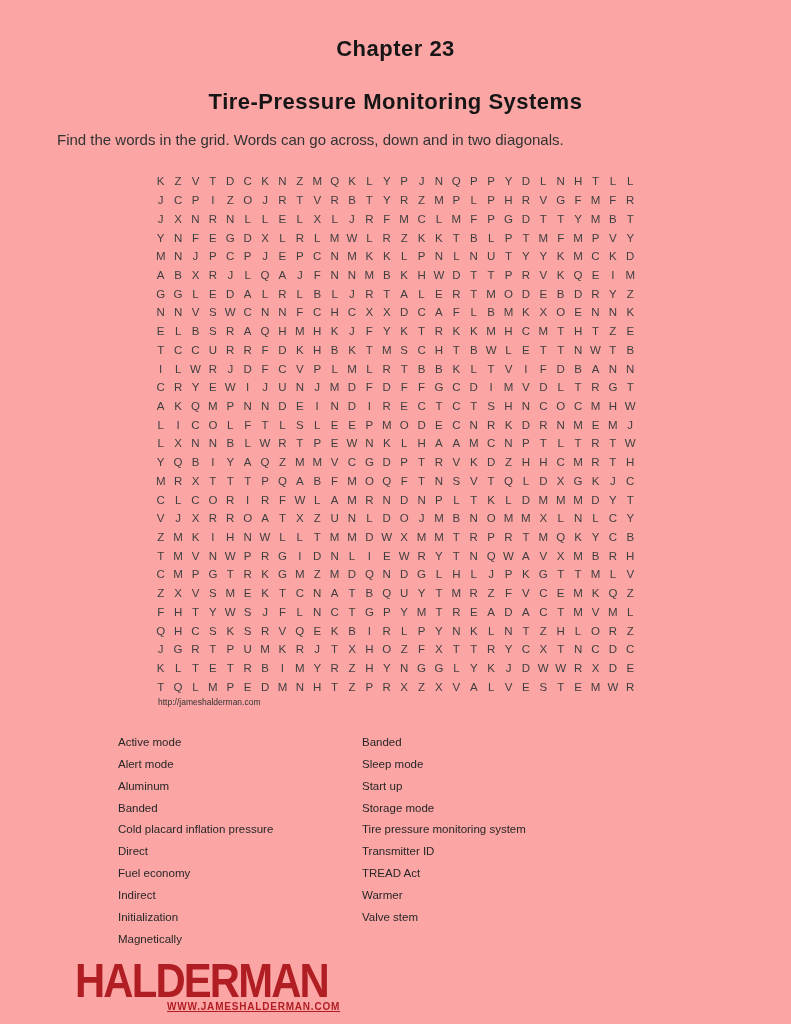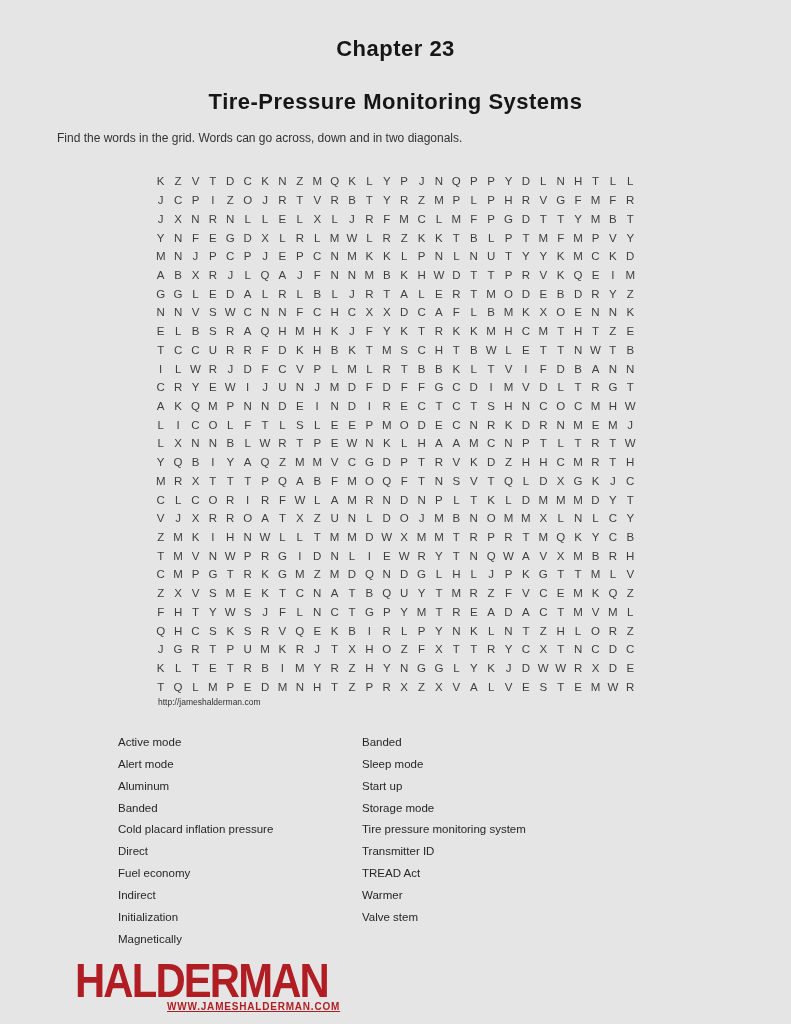--- a/index.html
+++ b/index.html
@@ -1,21 +1,21 @@
 <!DOCTYPE html>
 <html><head>
 <meta charset="utf-8">
 <style>
   * { margin: 0; padding: 0; box-sizing: border-box; }
   html, body { background: #ffffff; }
   .page {
     position: relative;
     width: 791px;
     height: 1024px;
-    background: #e5e5e5;
+    background: #fca5a5;
     font-family: "Liberation Sans", sans-serif;
     overflow: hidden;
   }
   .title-block {
     position: absolute;
     top: 33px;
     left: 0;
     width: 100%;
     text-align: center;
     color: #161616;
@@ -30,21 +30,21 @@
     font-size: 22px;
     font-weight: 600;
     line-height: 33px;
     letter-spacing: 0.5px;
     margin-top: 20px;
   }
   .instructions {
     position: absolute;
     left: 57px;
     top: 131px;
-    font-size: 12px;
+    font-size: 15px;
     color: #333333;
   }
   .word-grid {
     position: absolute;
     left: 152px;
     top: 172px;
     display: grid;
     grid-template-columns: repeat(28, 17.4px);
     grid-auto-rows: 18.72px;
     font-size: 11.5px;

